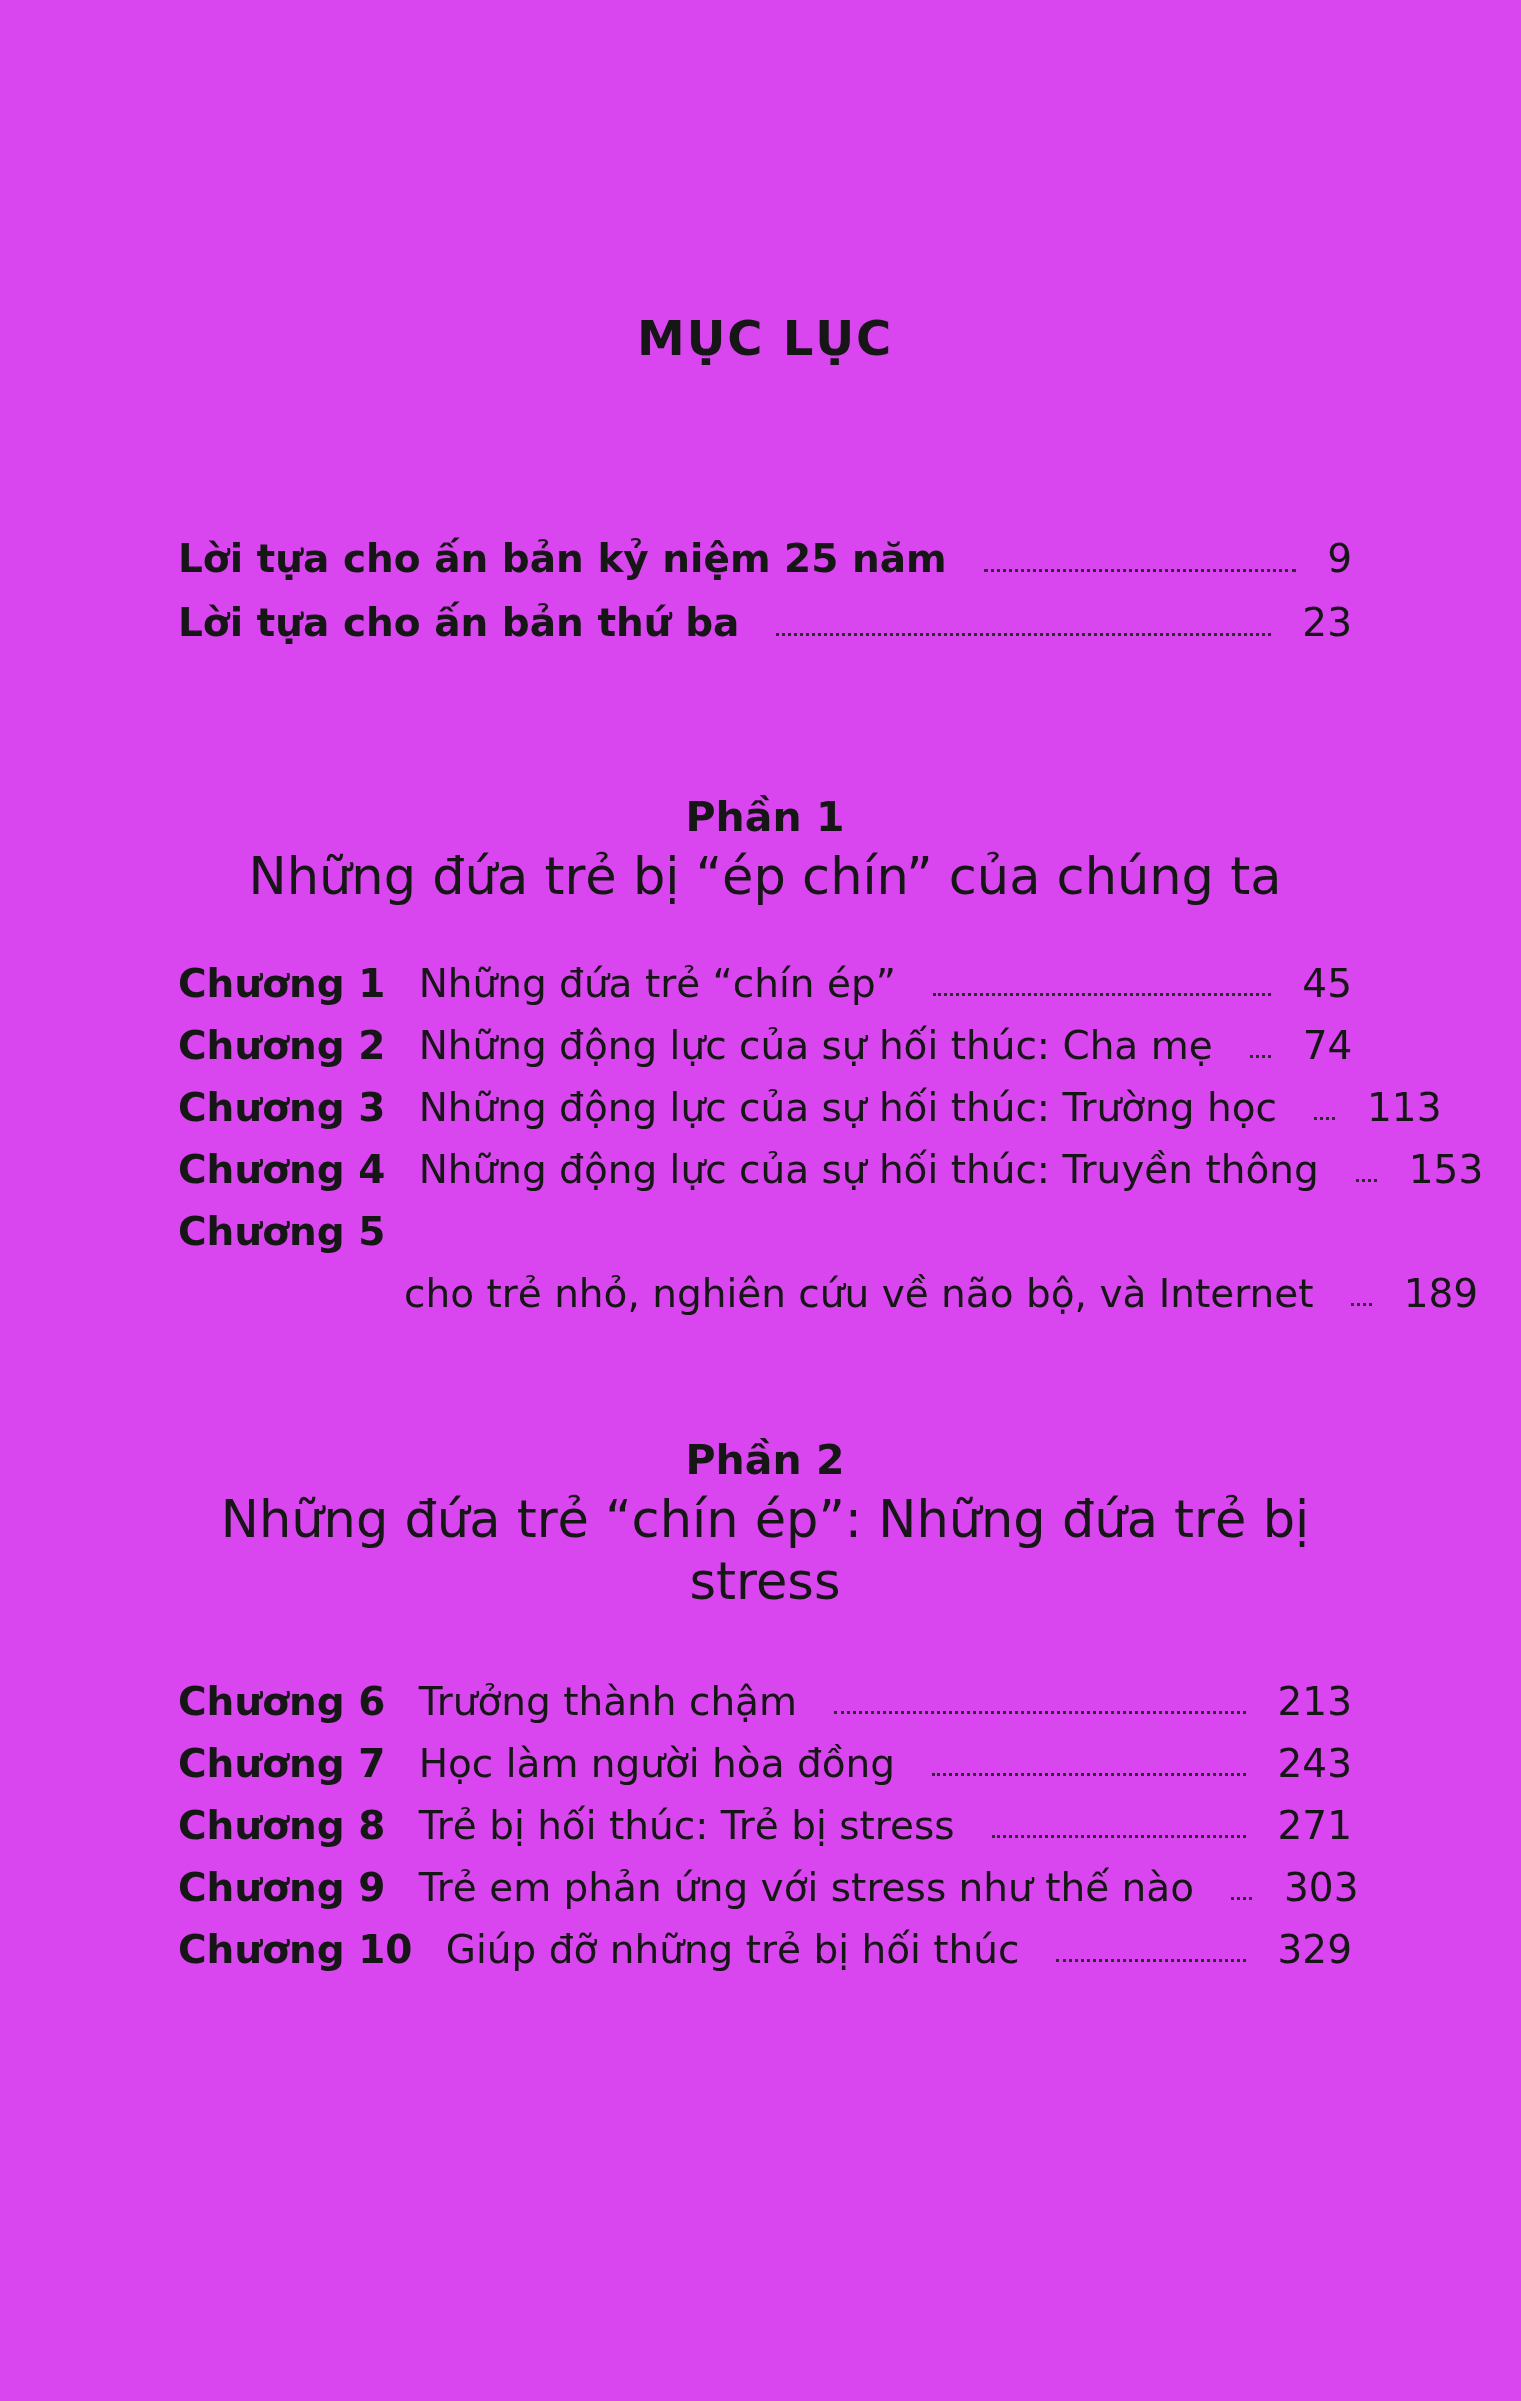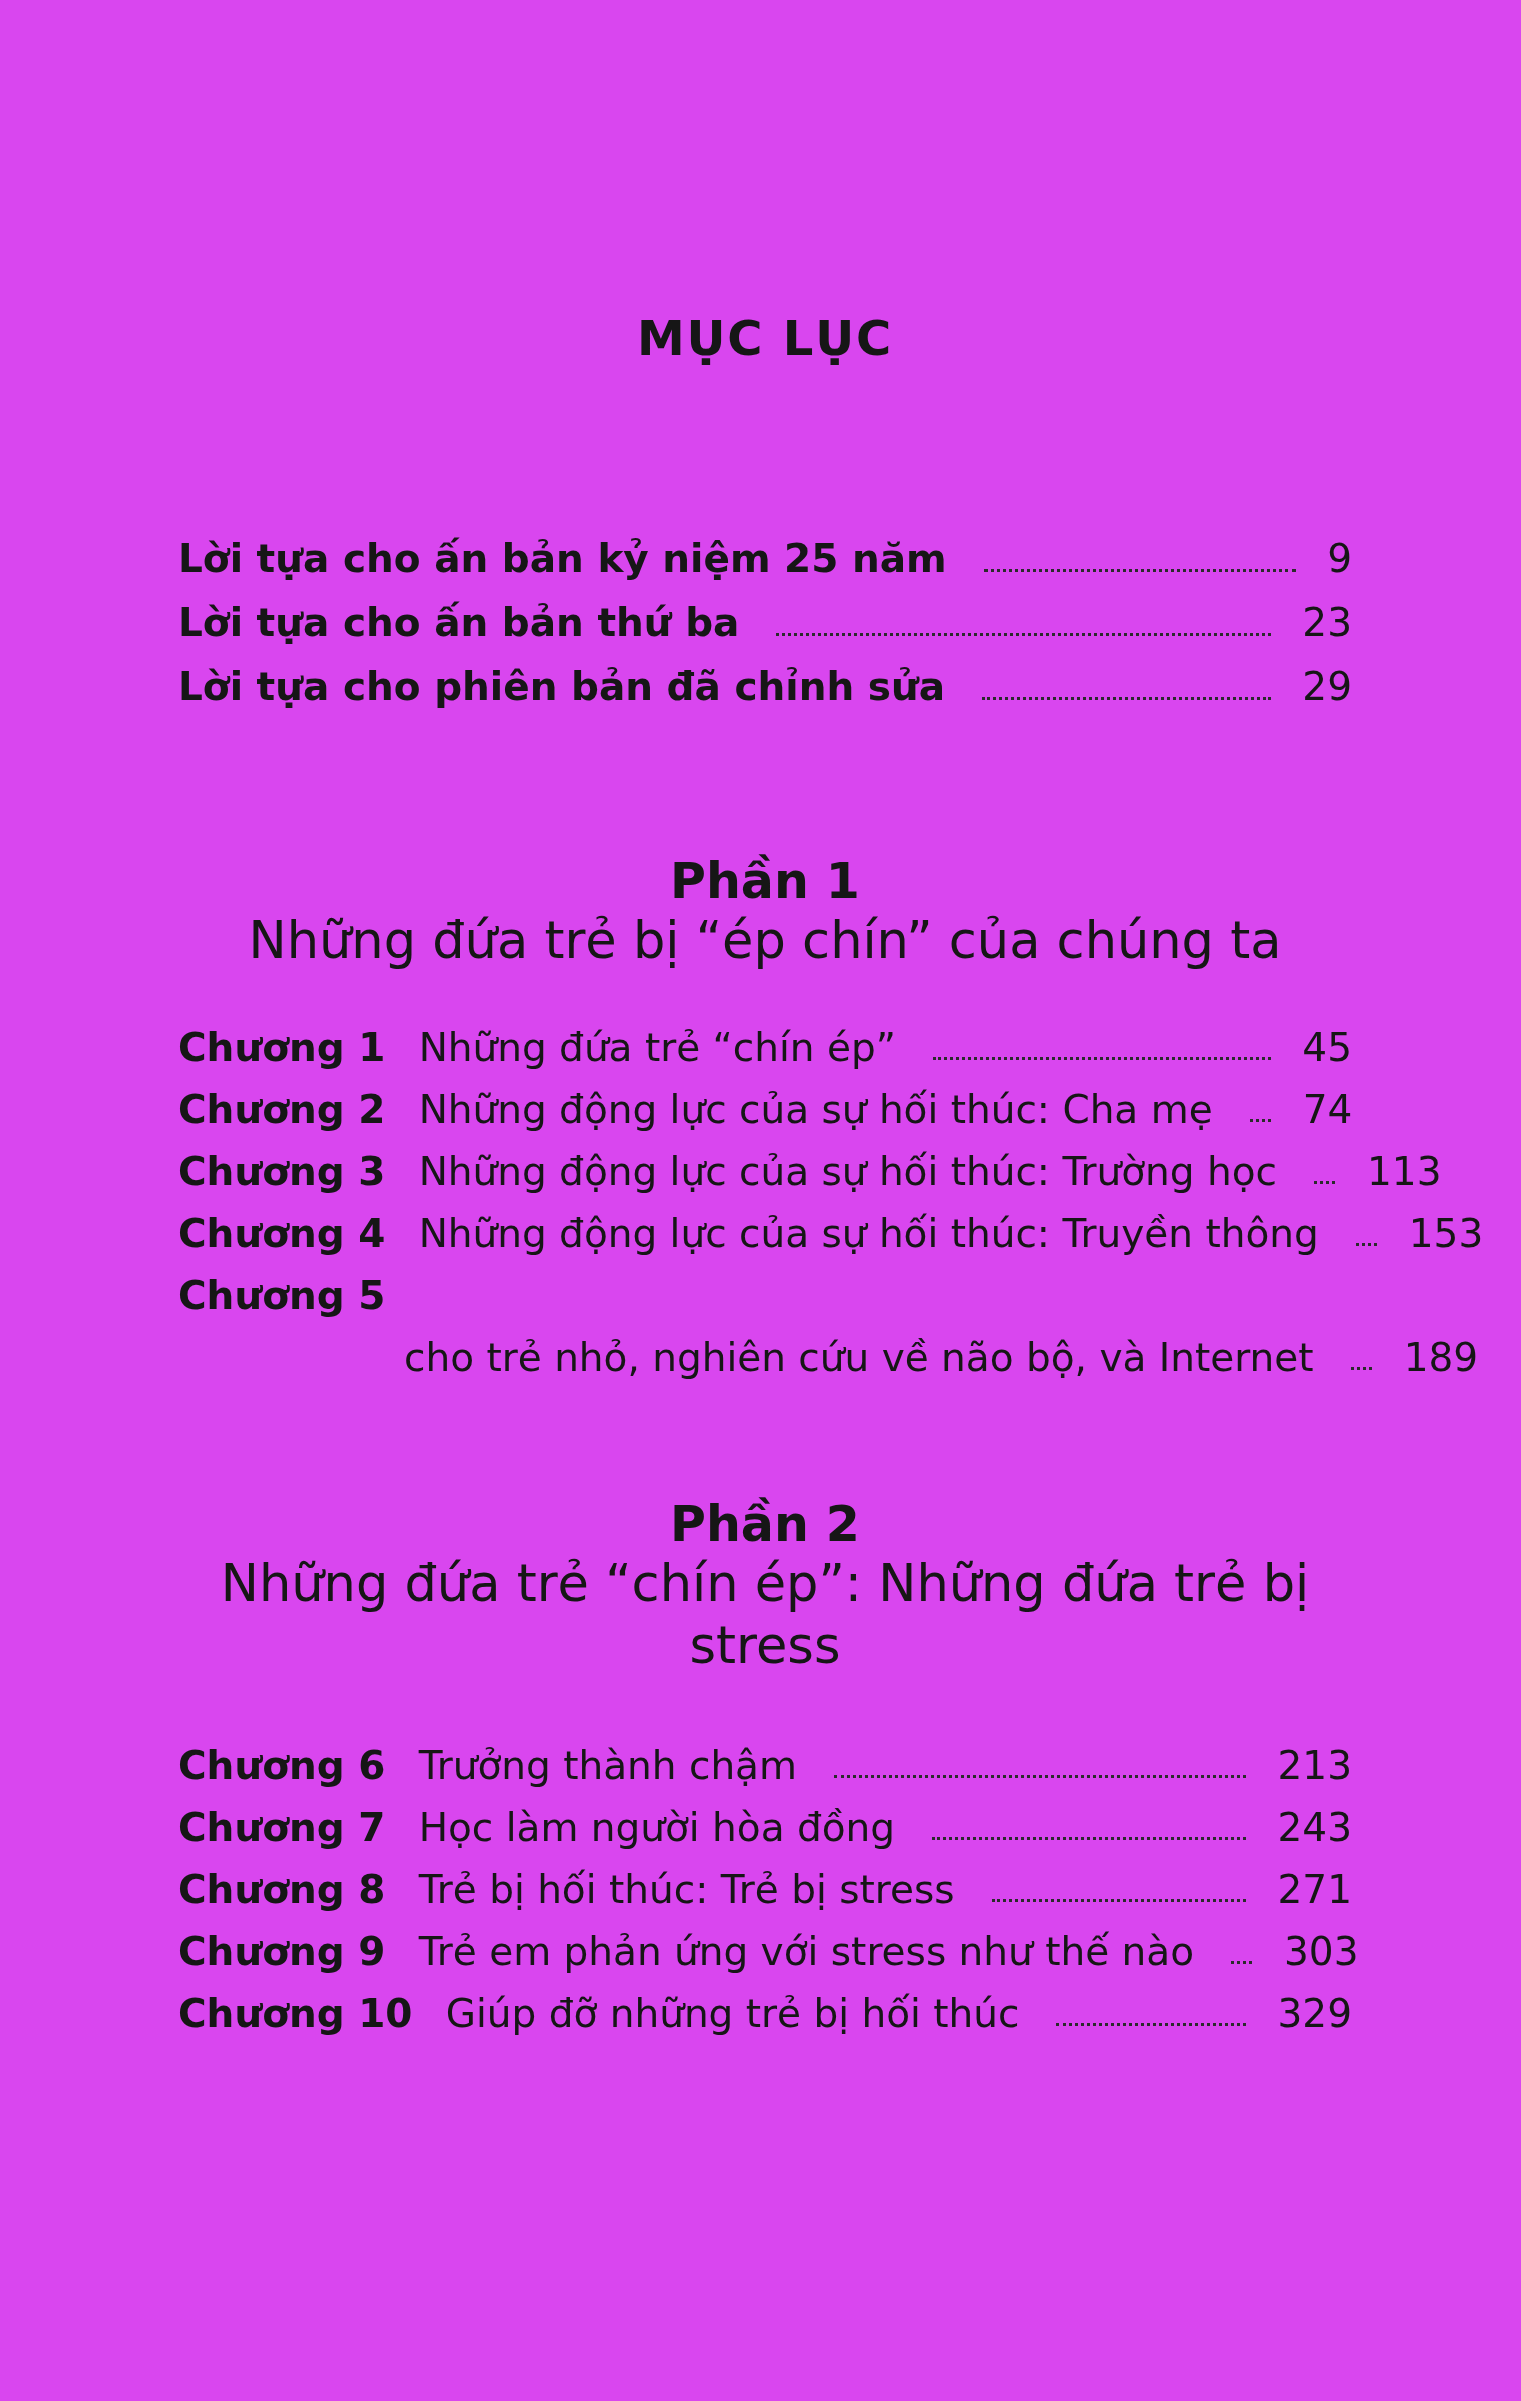--- a/index.html
+++ b/index.html
@@ -53,21 +53,21 @@
   
   .front-matter { margin-top: 165px; }
   .front-matter .entry-title { font-weight: bold; }
 
   
   .part-heading { text-align: center; }
   .part-heading-1 { margin-top: 134px; }
   .part-heading-2 { margin-top: 107px; }
   .part-label {
     font-weight: bold;
-    font-size: 49px;
+    font-size: 41px;
     line-height: 57px;
   }
   .part-title {
     font-size: 51px;
     line-height: 62px;
   }
 
   
   .chapters { }
   .chapters-1 { margin-top: 45px; }
@@ -91,25 +91,20 @@
     <section class="front-matter">
       <div class="toc-row">
         <span class="entry-title">Lời tựa cho ấn bản kỷ niệm 25 năm</span>
         <span class="leader"></span>
         <span class="page-num">9</span>
       </div>
       <div class="toc-row">
         <span class="entry-title">Lời tựa cho ấn bản thứ ba</span>
         <span class="leader"></span>
         <span class="page-num">23</span>
-      </div>
-      <div class="toc-row">
-        <span class="entry-title">Lời tựa cho phiên bản đã chỉnh sửa</span>
-        <span class="leader"></span>
-        <span class="page-num">29</span>
       </div>
     </section>
 
     <section class="part-heading part-heading-1">
       <div class="part-label">Phần 1</div>
       <div class="part-title">Những đứa trẻ bị “ép chín” của chúng ta</div>
     </section>
 
     <section class="chapters chapters-1">
       <div class="toc-row">

